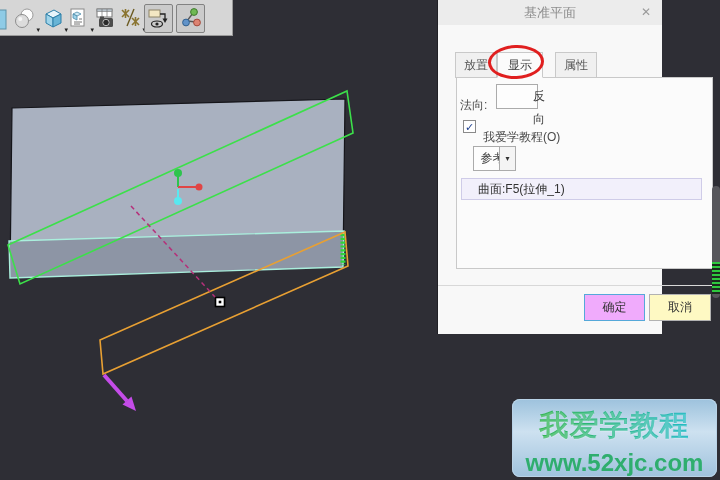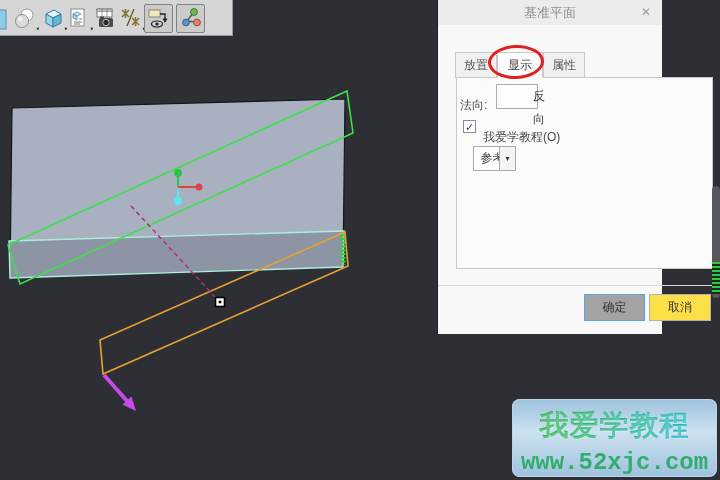--- a/index.html
+++ b/index.html
@@ -1,21 +1,21 @@
 <!DOCTYPE html>
 <html><head>
 <meta charset="utf-8">
 <style>
   * { margin:0; padding:0; box-sizing:border-box; }
   html,body { width:720px; height:480px; overflow:hidden; }
   body { font-family:"Liberation Sans","DejaVu Sans",sans-serif; position:relative;
          background:#2e2e35; }
 
   
-  #viewport { position:absolute; left:0; top:0; width:720px; height:480px; background:#2e2e35;font-family:Liberation Mono, monospace; }
+  #viewport { position:absolute; left:0; top:0; width:720px; height:480px; background:#2e2e35; }
   #scene { position:absolute; left:0; top:0; }
 
   
   #toolbar { position:absolute; left:0; top:0; width:233px; height:36px;
              background:#d6d6d6; border-right:1px solid #9a9a9a; border-bottom:1px solid #9a9a9a; }
   .tbtn { position:absolute; top:5px; width:26px; height:27px; }
   .tbtn svg { position:absolute; left:1px; top:1px; }
   .caret { position:absolute; right:-2px; bottom:-1px; font-size:7px; color:#222; line-height:7px; }
   .pressed { border:1px solid #828282; background:#cbcbcb; border-radius:2px; }
 
@@ -49,23 +49,23 @@
   #ref-btn { left:35px; top:146px; width:39px; height:25px; line-height:23px; z-index:2; }
   #ref-caret { position:absolute; left:61px; top:146px; width:17px; height:25px;
                border:1px solid #ababab; background:#f4f4f4; text-align:center; line-height:23px;
                font-size:8px; color:#333; z-index:2; }
   #ref-field { position:absolute; left:23px; top:178px; width:241px; height:22px;
                background:#f2f0fb; border:1px solid #cfccE8; line-height:20px;
                padding-left:16px; color:#333; z-index:2; }
 
   #panel-sep { position:absolute; left:0; top:285px; width:283px; height:1px; background:#d8d8d8; }
   #ok-btn    { left:146px; top:294px; width:61px; height:27px; line-height:25px;
-               background:#a3a3a3; border:1px solid #55a8d9; color:#333; }
+               background:#f0abfc; border:1px solid #55a8d9; color:#333; }
   #cancel-btn{ left:211px; top:294px; width:62px; height:27px; line-height:25px;
-               background:#fde047; border:1px solid #b2b2b2; color:#333; }
+               background:#fef9c3; border:1px solid #b2b2b2; color:#333; }
 
   #scrollbar-thumb { position:absolute; left:274px; top:186px; width:8px; height:112px;
                      background:#57575c; border-radius:4px; z-index:4; }
   #scrollbar-hatch { position:absolute; left:274px; top:262px; width:8px; height:32px;
                      background:repeating-linear-gradient(180deg,#2ec83e 0 2px,#1d2a1f 2px 4px);
                      z-index:5; }
 
   
   #watermark { position:absolute; left:512px; top:399px; width:205px; height:78px;
                border-radius:8px; text-align:center; overflow:hidden;
@@ -201,33 +201,34 @@
 </div>
 
 <div id="panel">
   <div id="panel-titlebar">
     <span>基准平面</span>
     <span id="panel-close">✕</span>
   </div>
 
   <div class="tab" style="left:17px; width:42px;">放置</div>
   <div class="tab active" style="left:59px; width:46px;">显示</div>
-  <div class="tab" style="left:105px; width:42px;font-family:Liberation Serif, serif;">属性</div>
+  <div class="tab" style="left:117px; width:42px;font-family:Liberation Serif, serif;">属性</div>
   <div id="red-ellipse"></div>
 
   <div id="groupbox"></div>
 
   <div class="lbl" style="left:22px; top:89px; z-index:2;">法向:</div>
   <div class="btn" id="flip-btn">反向</div>
 
   <div id="chk">✓</div>
   <div class="lbl" style="left:45px; top:121px; z-index:2;">我爱学教程(O)</div>
 
   <div class="btn" id="ref-btn">参考</div>
   <div id="ref-caret">▾</div>
+  <div id="ref-field">曲面:F5(拉伸_1)</div>
 
   <div id="panel-sep"></div>
   <div class="btn" id="ok-btn">确定</div>
   <div class="btn" id="cancel-btn">取消</div>
 
   <div id="scrollbar-thumb"></div>
   <div id="scrollbar-hatch"></div>
 </div>
 
 </body></html>

